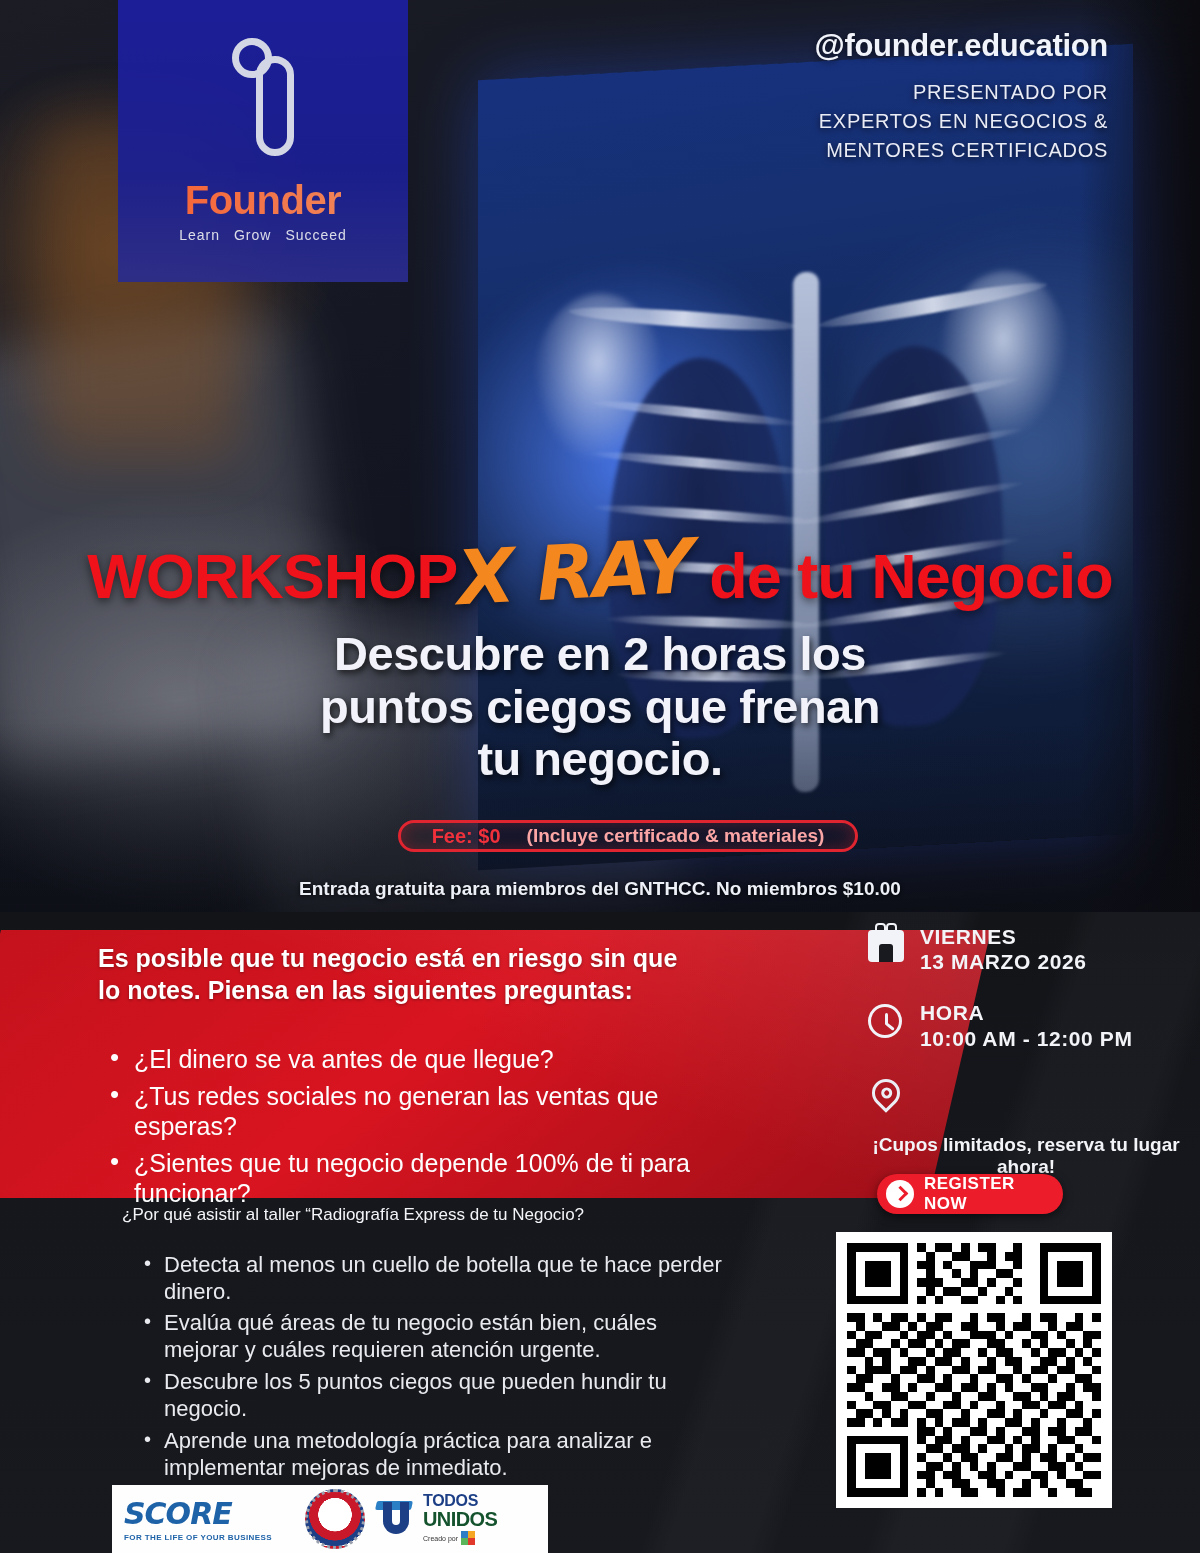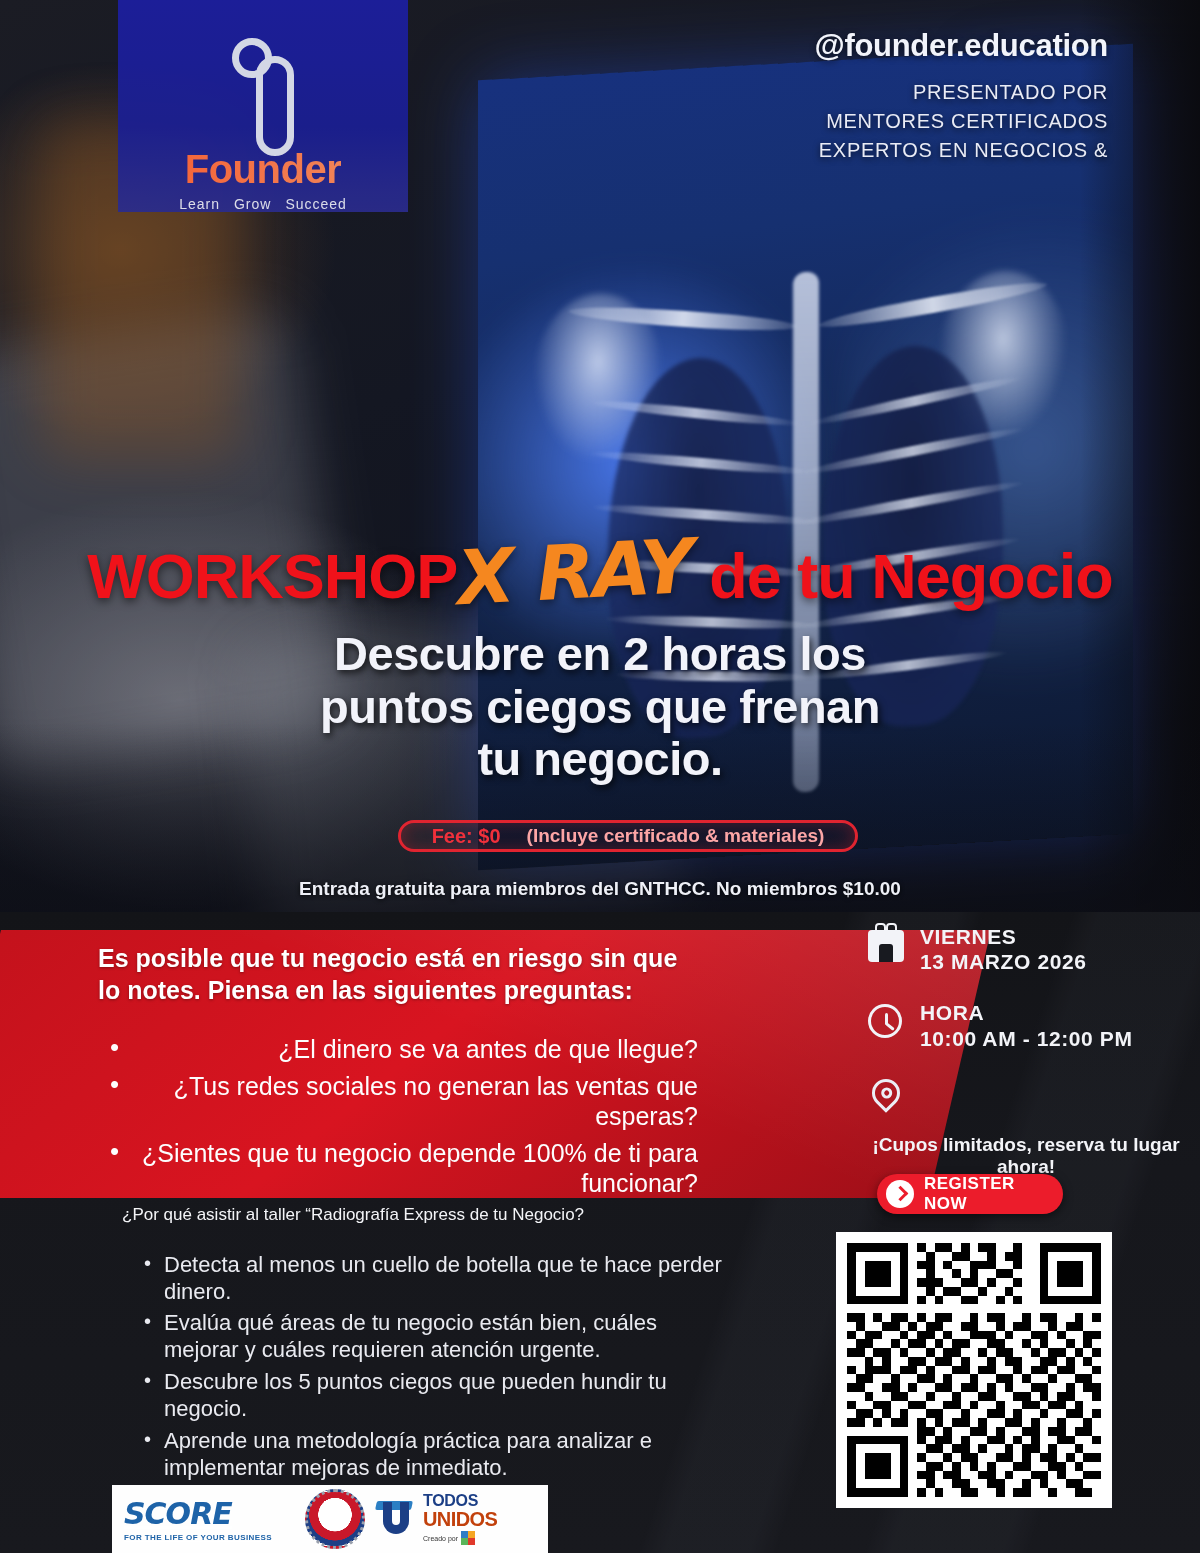--- a/index.html
+++ b/index.html
@@ -56,21 +56,21 @@
   .sho { position:absolute; top:50px; width:130px; height:170px; border-radius:50% 50% 40% 40%;
          background:radial-gradient(ellipse at 50% 40%, rgba(236,242,255,.8), rgba(200,215,245,0) 70%);
          filter:blur(3px); }
 
   .hero-dark-r { position:absolute; right:0; top:0; width:120px; height:912px;
                  background:linear-gradient(90deg,rgba(10,10,14,0),rgba(10,10,14,.92)); }
   .hero-dark-b { position:absolute; left:0; bottom:0; width:1200px; height:190px;
                  background:linear-gradient(180deg,rgba(12,13,20,0),rgba(12,13,20,.55)); }
 
   
-  .logo-card { position:absolute; left:118px; top:0; width:290px; height:212px;
+  .logo-card { position:absolute; left:118px; top:0; width:290px; height:282px;
                background:linear-gradient(180deg,#1d1fa0 0%,#1b1f92 60%,#2b2c8c 100%);
                opacity:.94; display:flex; flex-direction:column; align-items:center;
                justify-content:flex-start; padding-top:38px; }
   .logo-mark { width:62px; height:118px; position:relative; }
   .logo-mark .ring { position:absolute; left:0; top:0; width:40px; height:40px; border:7px solid #dfe3f2;
                      border-radius:50%; }
   .logo-mark .pill { position:absolute; left:24px; top:18px; width:38px; height:100px;
                      border:7px solid #dfe3f2; border-radius:20px; }
   .logo-word { margin-top:22px; font-size:40px; font-weight:bold; letter-spacing:-.5px;
                background:linear-gradient(90deg,#ff6a3d,#ff8a5b); -webkit-background-clip:text;
@@ -115,21 +115,21 @@
 
   
   .redband { position:absolute; left:-30px; top:18px; width:990px; height:268px;
              background:linear-gradient(135deg,#c4121c 0%,#d81420 45%,#9e0f18 100%);
              transform:skewX(-13deg); }
   .redband::after { content:""; position:absolute; inset:0;
              background:linear-gradient(200deg, rgba(255,255,255,.10) 0%, rgba(255,255,255,0) 45%); }
   .red-content { position:absolute; left:98px; top:30px; width:600px; z-index:3; }
   .red-title { font-size:25px; font-weight:bold; line-height:1.28; color:#fff;
                text-shadow:0 1px 3px rgba(0,0,0,.35); }
-  .red-list { margin-top:28px; list-style:none;text-align:right; }
+  .red-list { margin-top:38px; list-style:none; }
   .red-list li { position:relative; padding-left:36px; margin-bottom:7px; font-size:25px;
                  line-height:1.2; color:#fdfdfe; }
   .red-list li::before { content:"\2022"; position:absolute; left:12px; top:-2px; font-size:26px; }
 
   
   .why { position:absolute; left:122px; top:292px; width:610px; z-index:3; }
   .why-title { font-size:17px; font-weight:normal; line-height:1.28; color:#f4f5f8; }
   .why-list { margin-top:26px; list-style:none; }
   .why-list li { position:relative; padding-left:42px; margin-bottom:5px; font-size:22px;
                  line-height:1.22; color:#e9eaf0; }
@@ -192,21 +192,21 @@
   .seal-o { position:absolute; left:7px; top:2px; width:60px; height:60px; border-radius:50%;
             border:3px dotted #9aa0ad; background:radial-gradient(circle at 50% 42%, #fff 40%, #c9182a 41%, #c9182a 62%, #1d3f86 63%, #1d3f86 76%, #fff 77%); }
   .seal-t { position:absolute; left:26px; top:14px; width:20px; height:26px; background:#fff; }
   .sp-tu { flex:1; display:flex; align-items:center; gap:5px; padding-right:6px; }
   .tu-mark { width:46px; height:46px; position:relative; flex:0 0 46px; }
   .tu-mark .t { position:absolute; left:4px; top:5px; width:36px; height:9px; background:#2b7fc4;
                 transform:skewX(-12deg); border-radius:2px; }
   .tu-mark .u { position:absolute; left:11px; top:6px; width:26px; height:32px;
                 border:9px solid #1c3f86; border-top:none; border-radius:0 0 16px 16px; }
   .tu-txt .l1 { font-size:16px; font-weight:bold; color:#1c3f86; letter-spacing:-.3px; line-height:1; }
-  .tu-txt .l2 { font-size:20px; font-weight:bold; color:#c2410c; letter-spacing:-.6px; line-height:1; }
+  .tu-txt .l2 { font-size:20px; font-weight:bold; color:#14532d; letter-spacing:-.6px; line-height:1; }
   .tu-cre { display:flex; align-items:center; gap:3px; margin-top:2px; }
   .tu-cre span { font-size:7px; color:#333; }
   .cre-sq { width:14px; height:14px; display:grid; grid-template-columns:1fr 1fr; grid-template-rows:1fr 1fr; }
   .cre-sq i { display:block; }
 </style>
 </head>
 <body>
 
 <div class="hero">
   <div class="hero-bg"></div>
@@ -253,22 +253,22 @@
     <div class="logo-tag">
       <span>Learn</span>
       <span>Grow</span>
       <span>Succeed</span>
     </div>
   </div>
 
   <div class="handle">@founder.education</div>
   <div class="presented">
     <div>PRESENTADO POR</div>
+    <div>EXPERTOS EN NEGOCIOS  &amp;</div>
     <div>MENTORES CERTIFICADOS</div>
-    <div>EXPERTOS EN NEGOCIOS  &amp;</div>
   </div>
 
   <div class="headline">
     <span class="hl-red">WORKSHOP</span><span class="hl-xray">X RAY</span><span class="hl-red"> de tu Negocio</span>
   </div>
 
   <div class="subhead">
     <div>Descubre en 2 horas los</div>
     <div>puntos ciegos que frenan</div>
     <div>tu negocio.</div>

